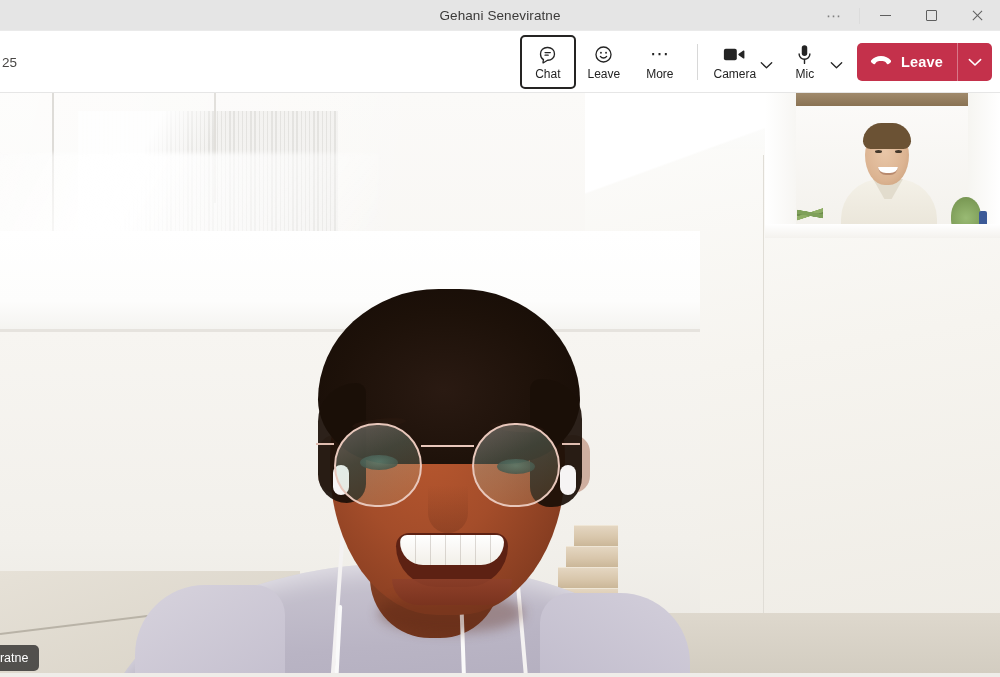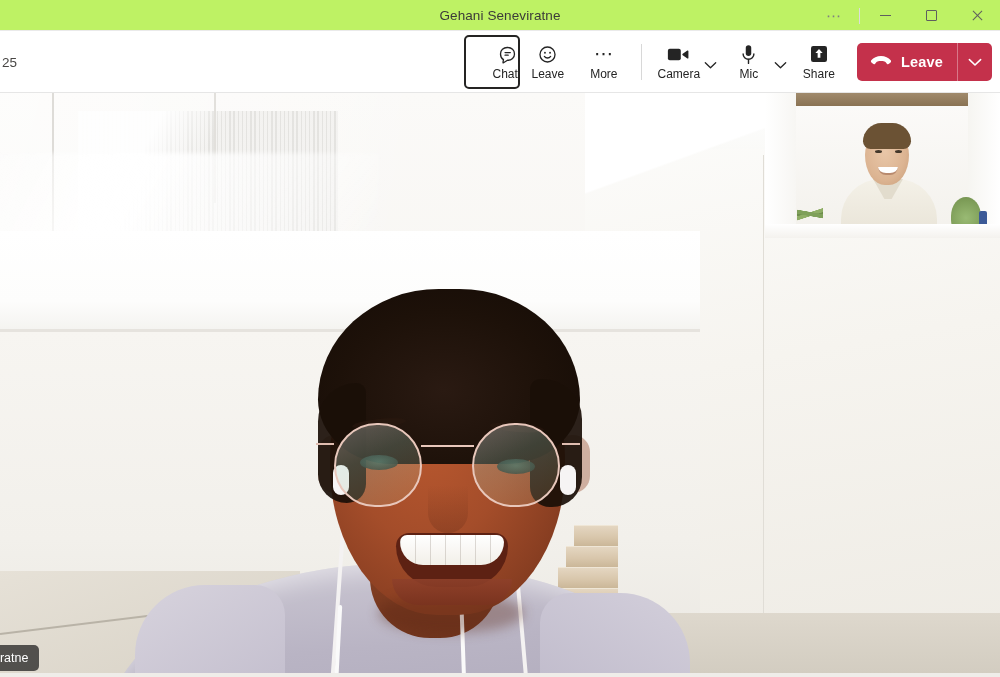--- a/index.html
+++ b/index.html
@@ -18,21 +18,21 @@
     height: 677px;
     overflow: hidden;
     background: #ffffff;
   }
 
   
   .titlebar {
     position: absolute;
     left: 0; top: 0;
     width: 1000px; height: 31px;
-    background: #bef264;
+    background: #e5e5e5;
     border-bottom: 1px solid #eaeaea;
     display: flex;
     align-items: center;
   }
   .titlebar-title {
     position: absolute;
     left: 0; right: 0;
     text-align: center;
     font-size: 13.5px;
     color: #3b3a39;
@@ -131,21 +131,20 @@
     align-items: center;
     justify-content: center;
     gap: 3px;
     background: transparent;
     border: 2px solid transparent;
     cursor: pointer;
   }
   .ctl.focused {
     border: 2px solid #252423;
     border-radius: 5px;
-    align-items: flex-end;
   }
   .ctl .glyph {
     height: 22px;
     display: flex;
     align-items: center;
     justify-content: center;
     color: #242424;
   }
   .ctl .lbl {
     font-size: 12px;
@@ -778,29 +777,20 @@
           </span>
           <span class="lbl">Mic</span>
         </div>
         <div class="chev">
           <svg width="13" height="9" viewBox="0 0 14 9" fill="none" stroke="#242424" stroke-width="1.4" stroke-linecap="round" stroke-linejoin="round">
             <path d="M1.4 1.6L7 7 12.6 1.6"></path>
           </svg>
         </div>
       </div>
 
-      <div class="ctl">
-        <span class="glyph">
-          <svg width="20" height="20" viewBox="0 0 22 22" fill="#242424">
-            <rect x="2.2" y="2.2" width="17.6" height="17.6" rx="2.4"></rect>
-            <path d="M11 5.6l4 4.4h-2.5v5h-3v-5H7z" fill="#ffffff"></path>
-          </svg>
-        </span>
-        <span class="lbl">Share</span>
-      </div>
 
       <div class="leave">
         <div class="leave-main">
           <span>
             <svg width="22" height="12" viewBox="0 0 24 13" fill="#ffffff">
               <path d="M12 1.1C7.6 1.1 3.7 3 1.4 5.7c-.6.7-.5 1.8.2 2.4l1.7 1.5c.7.6 1.7.5 2.3-.2l1.5-1.8c.3-.3.7-.5 1.1-.6 1.2-.3 2.4-.4 3.8-.4s2.6.1 3.8.4c.4.1.8.3 1.1.6l1.5 1.8c.6.7 1.6.8 2.3.2l1.7-1.5c.7-.6.8-1.7.2-2.4C20.3 3 16.4 1.1 12 1.1z"></path>
             </svg>
           </span>
           <span class="leave-label">Leave</span>
         </div>

